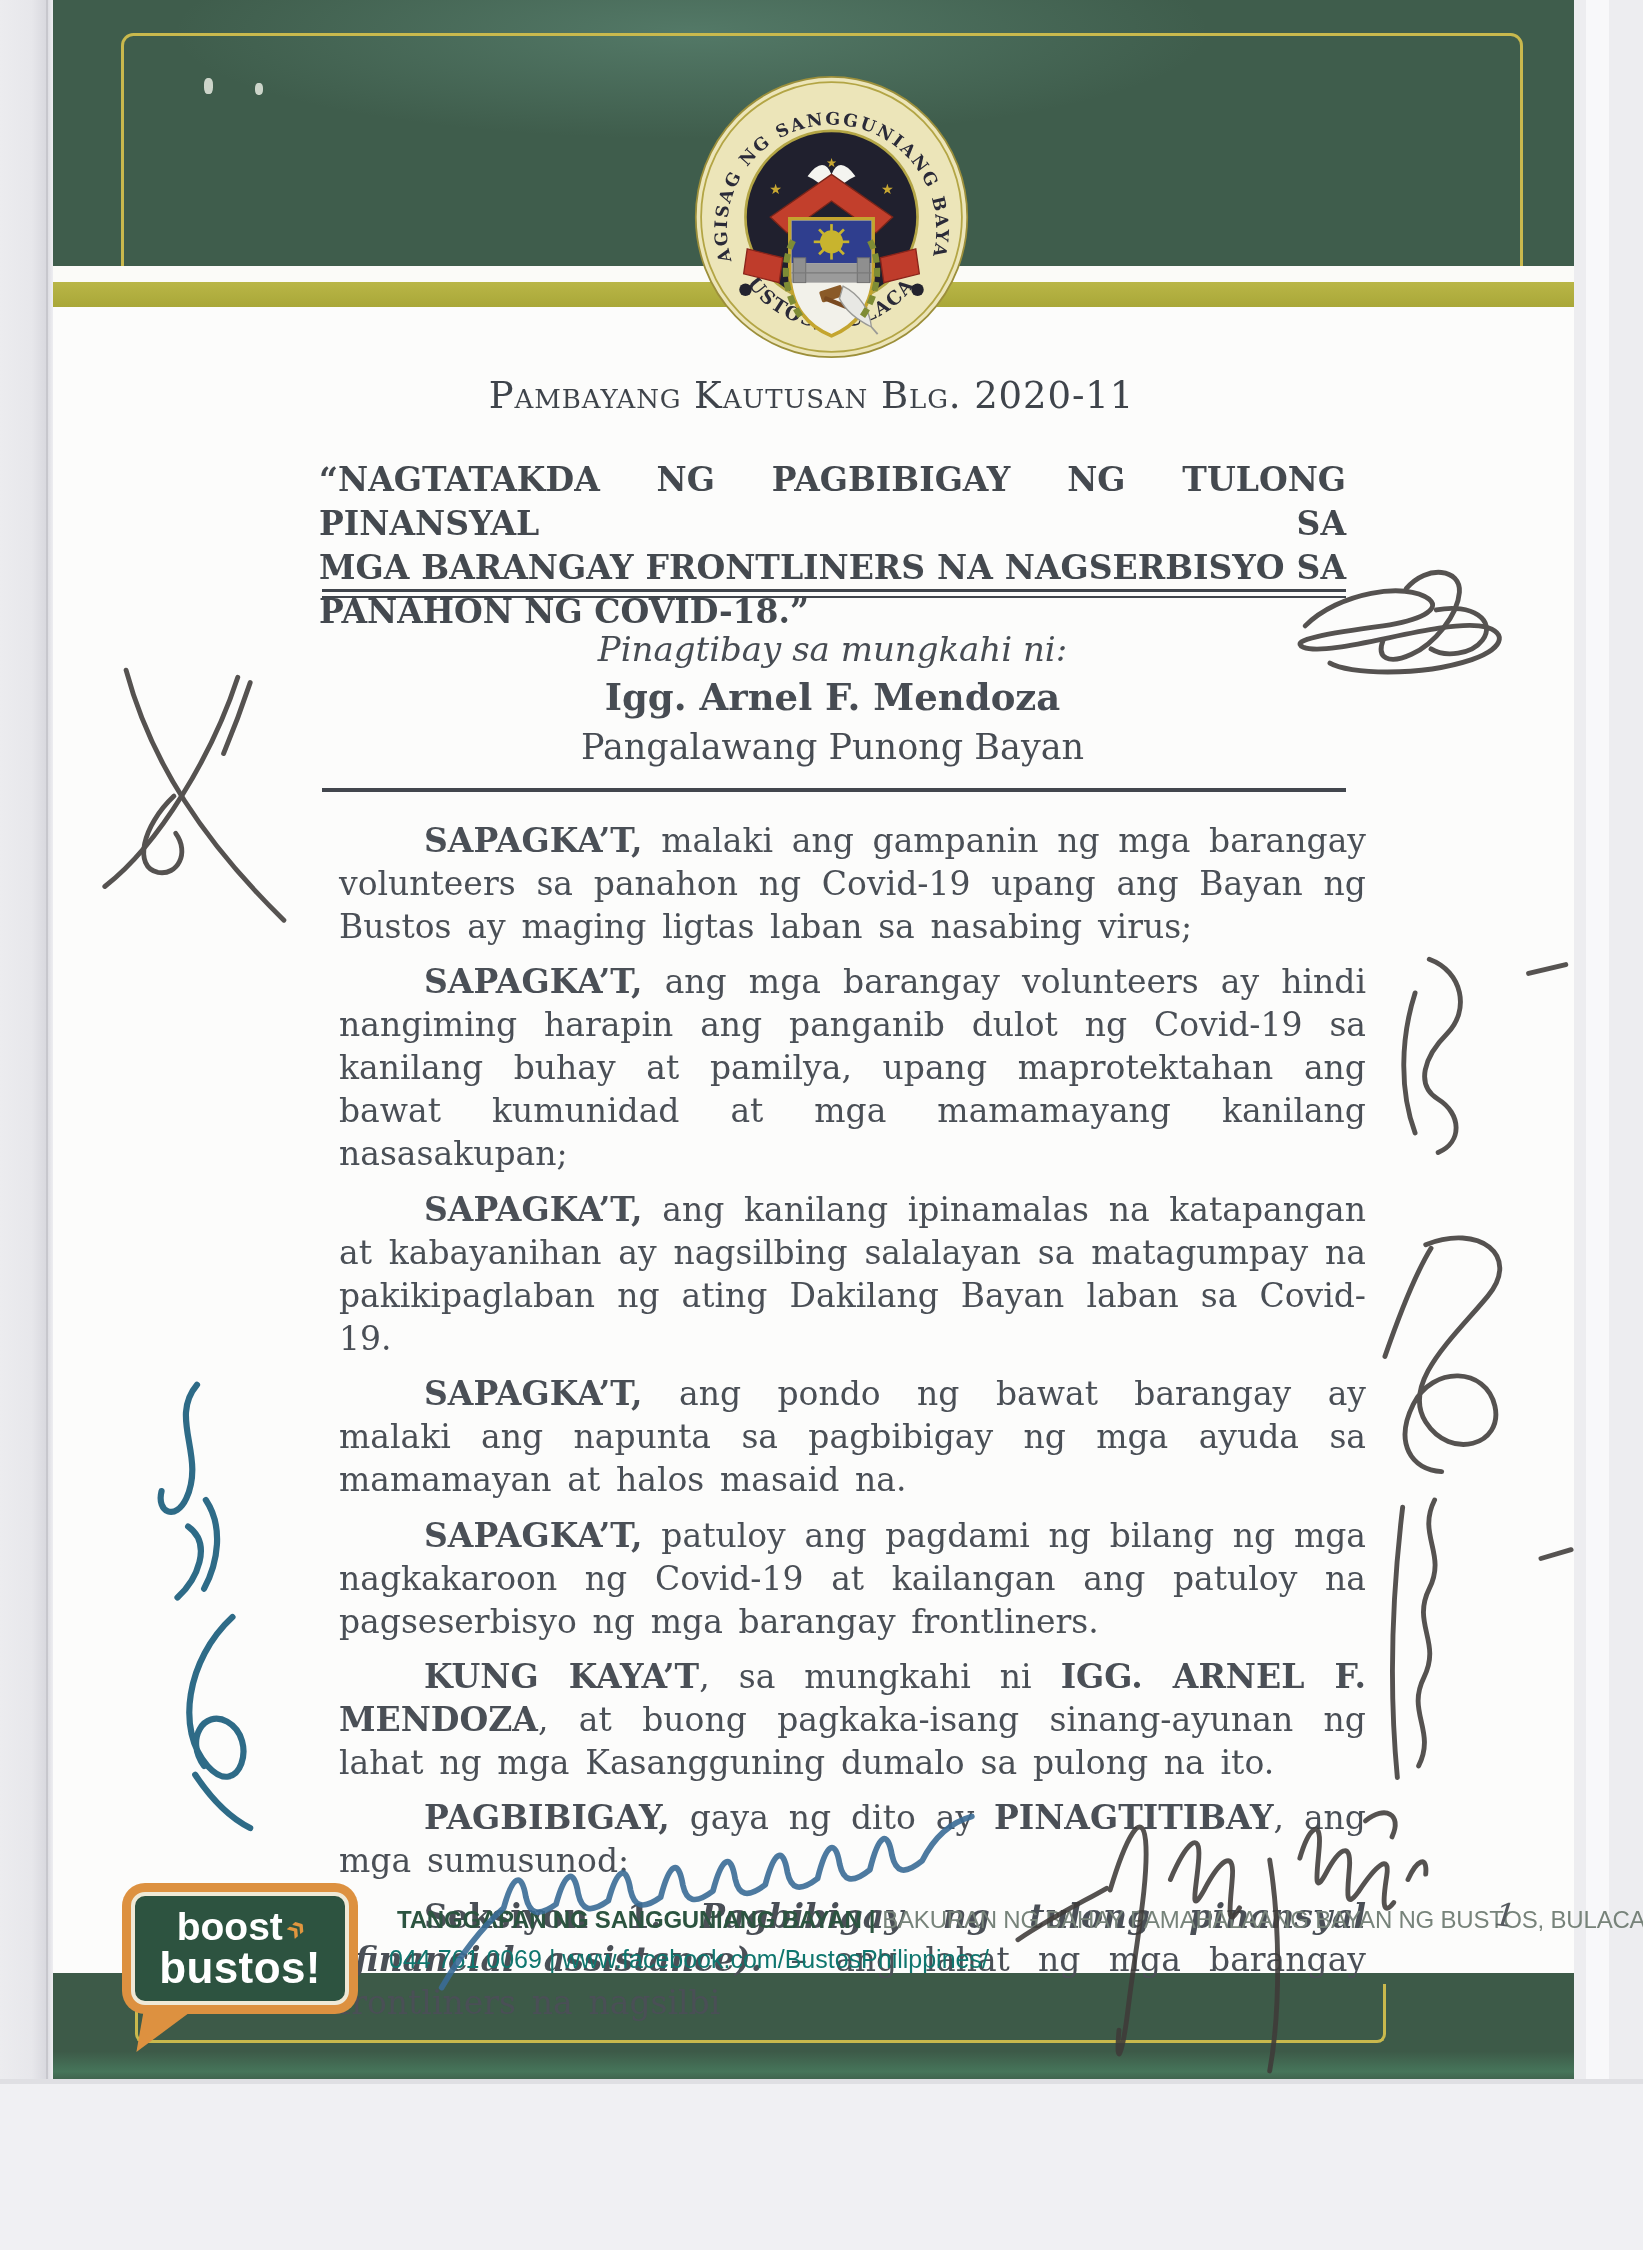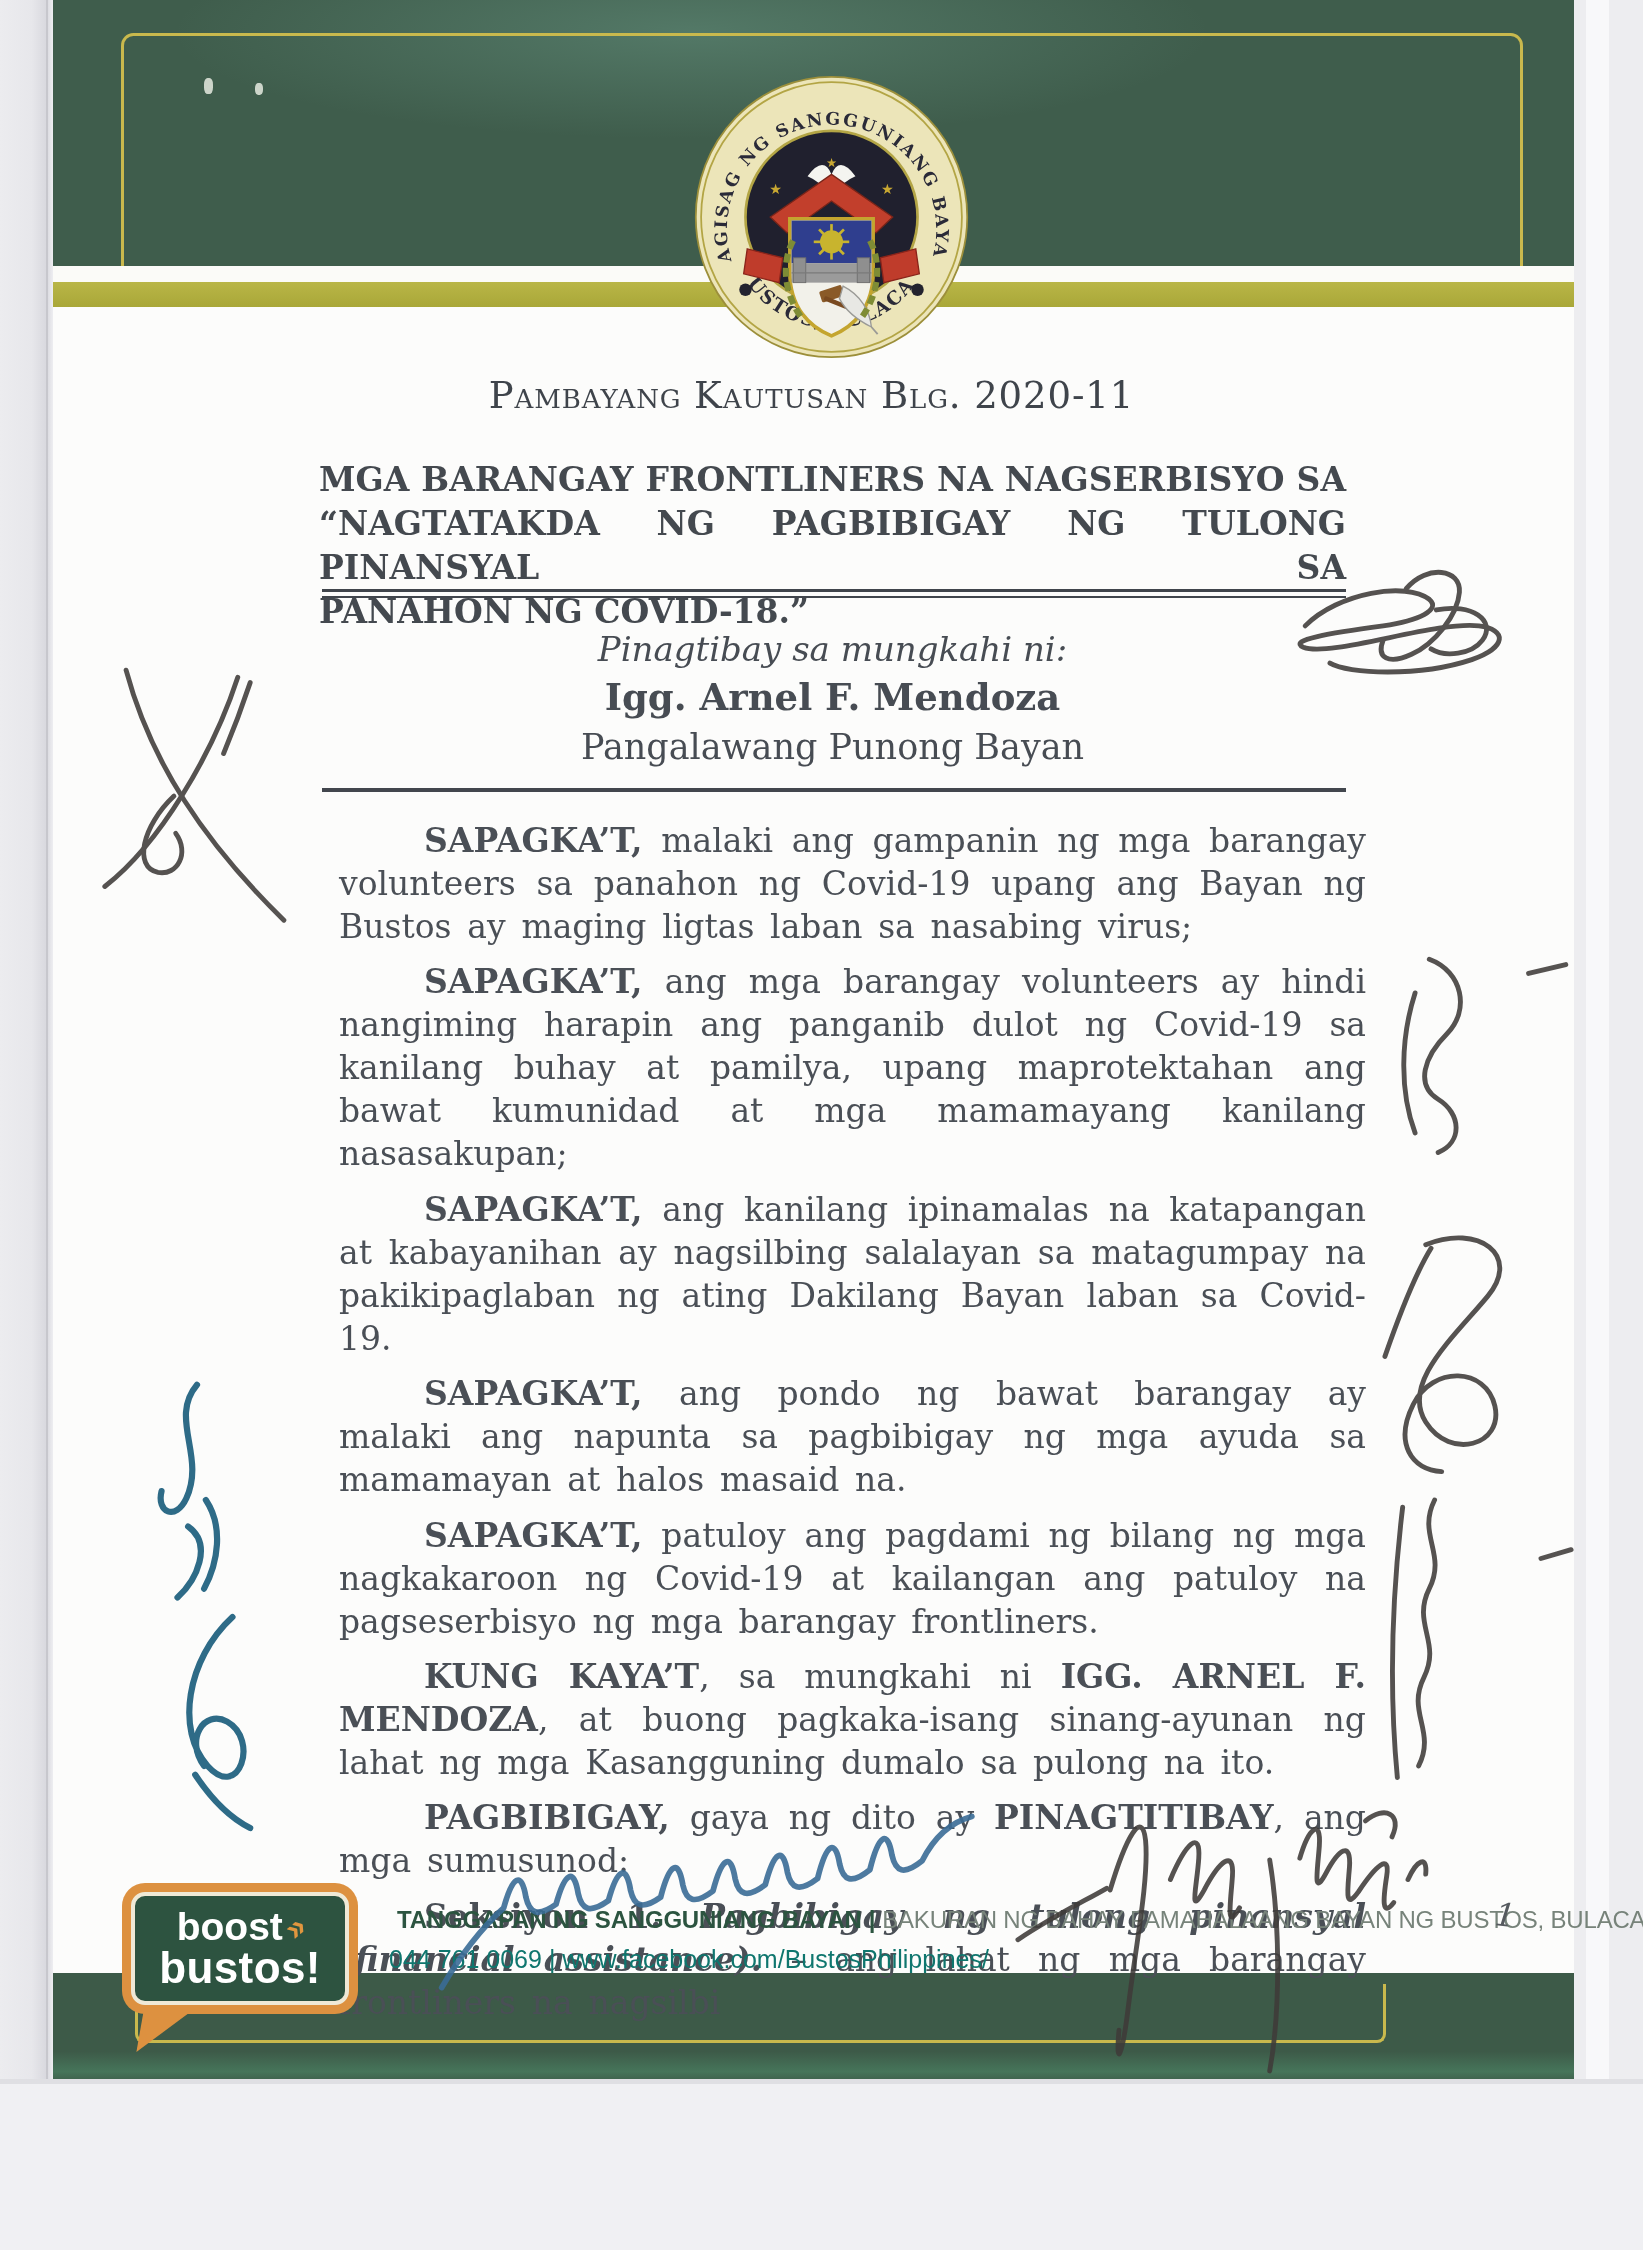--- a/index.html
+++ b/index.html
@@ -136,22 +136,22 @@
 
       <path d="M60,196 L100,206 L96,234 L56,224 Z" fill="#bf3c2b" stroke="#8a241a" stroke-width="1.5"></path>
       <path d="M250,196 L210,206 L214,234 L254,224 Z" fill="#bf3c2b" stroke="#8a241a" stroke-width="1.5"></path>
       <circle cx="58" cy="242" r="7" fill="#23232e"></circle>
       <circle cx="252" cy="242" r="7" fill="#23232e"></circle>
     </svg>
 
     <div class="title">Pambayang Kautusan Blg. 2020-11</div>
 
     <div class="heading">
+      <div class="just">“NAGTATAKDA NG PAGBIBIGAY NG TULONG PINANSYAL SA</div>
       <div class="just">MGA BARANGAY FRONTLINERS NA NAGSERBISYO SA</div>
-      <div class="just">“NAGTATAKDA NG PAGBIBIGAY NG TULONG PINANSYAL SA</div>
       <div>PANAHON NG COVID-18.”</div>
     </div>
 
     <div class="rule1"></div>
 
     <div class="adopt">
       <div class="adopt-intro">Pinagtibay sa mungkahi ni:</div>
       <div class="adopt-name">Igg. Arnel F. Mendoza</div>
       <div class="adopt-pos">Pangalawang Punong Bayan</div>
     </div>

